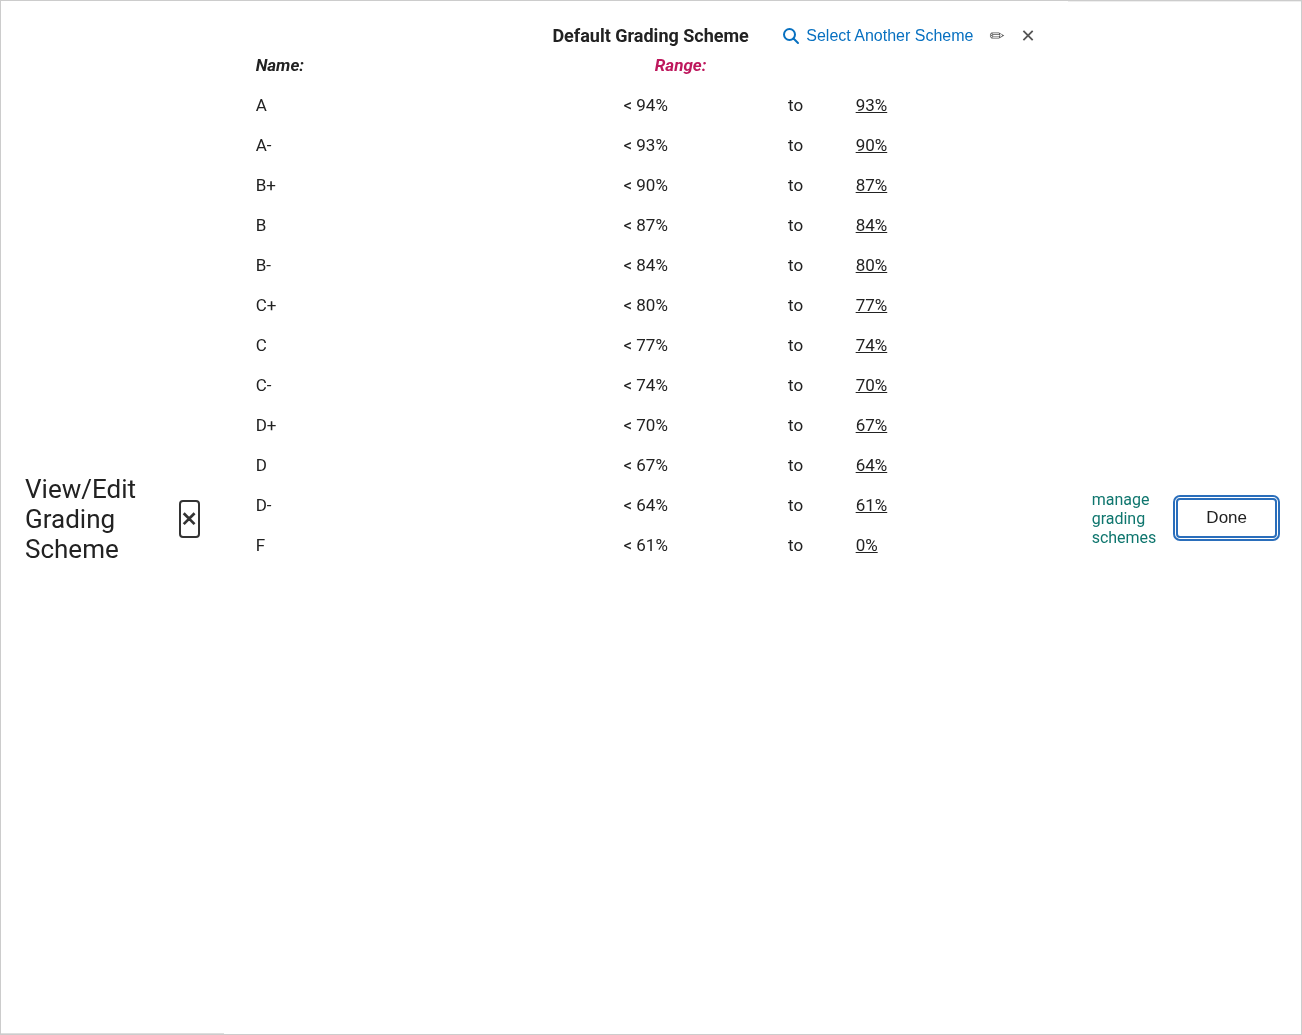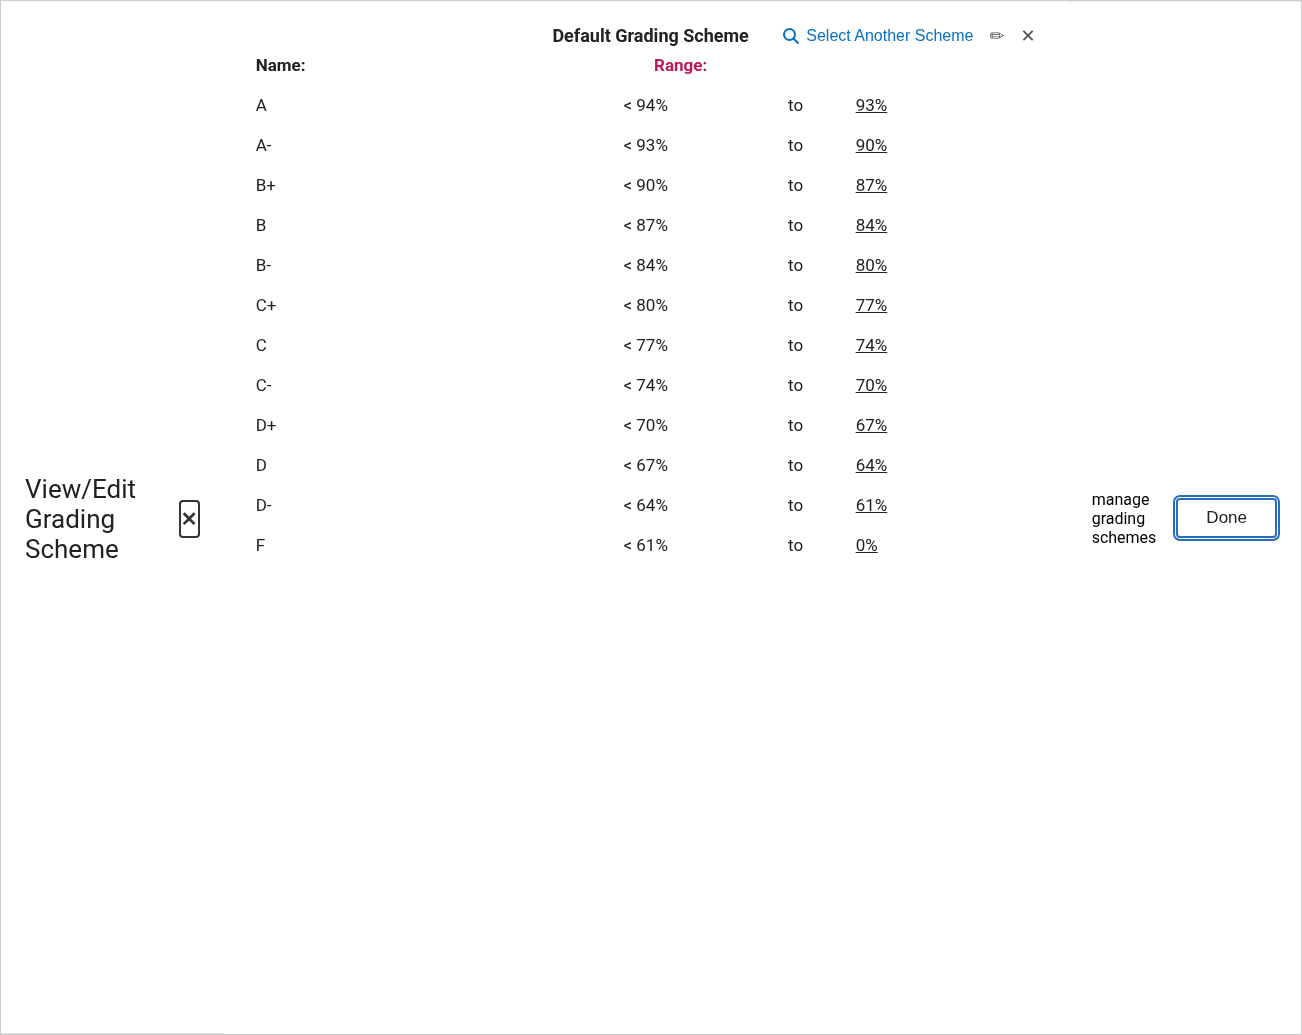--- a/index.html
+++ b/index.html
@@ -107,20 +107,21 @@
       font-size: 18px;
       color: #555;
       cursor: pointer;
     }
 
     .table-headers {
       display: grid;
       grid-template-columns: 300px 250px 1fr;
       padding: 4px 0 10px 0;
       border-bottom: none;
+      font-style: italic;
     }
 
     .col-name-header {
       font-weight: 700;
       font-size: 17px;
       color: #222;
     }
 
     .col-range-header {
       font-weight: 700;
@@ -165,21 +166,21 @@
     .dialog-footer {
       display: flex;
       align-items: center;
       justify-content: flex-end;
       padding: 16px 24px;
       gap: 20px;
       border-top: 1px solid #eee;
     }
 
     .manage-link {
-      color: #000000;
+      color: #0f766e;
       font-size: 16px;
       cursor: pointer;
       text-decoration: none;
     }
 
     .done-button {
       padding: 8px 28px;
       font-size: 17px;
       border: 2px solid #2a6ebb;
       border-radius: 4px;

